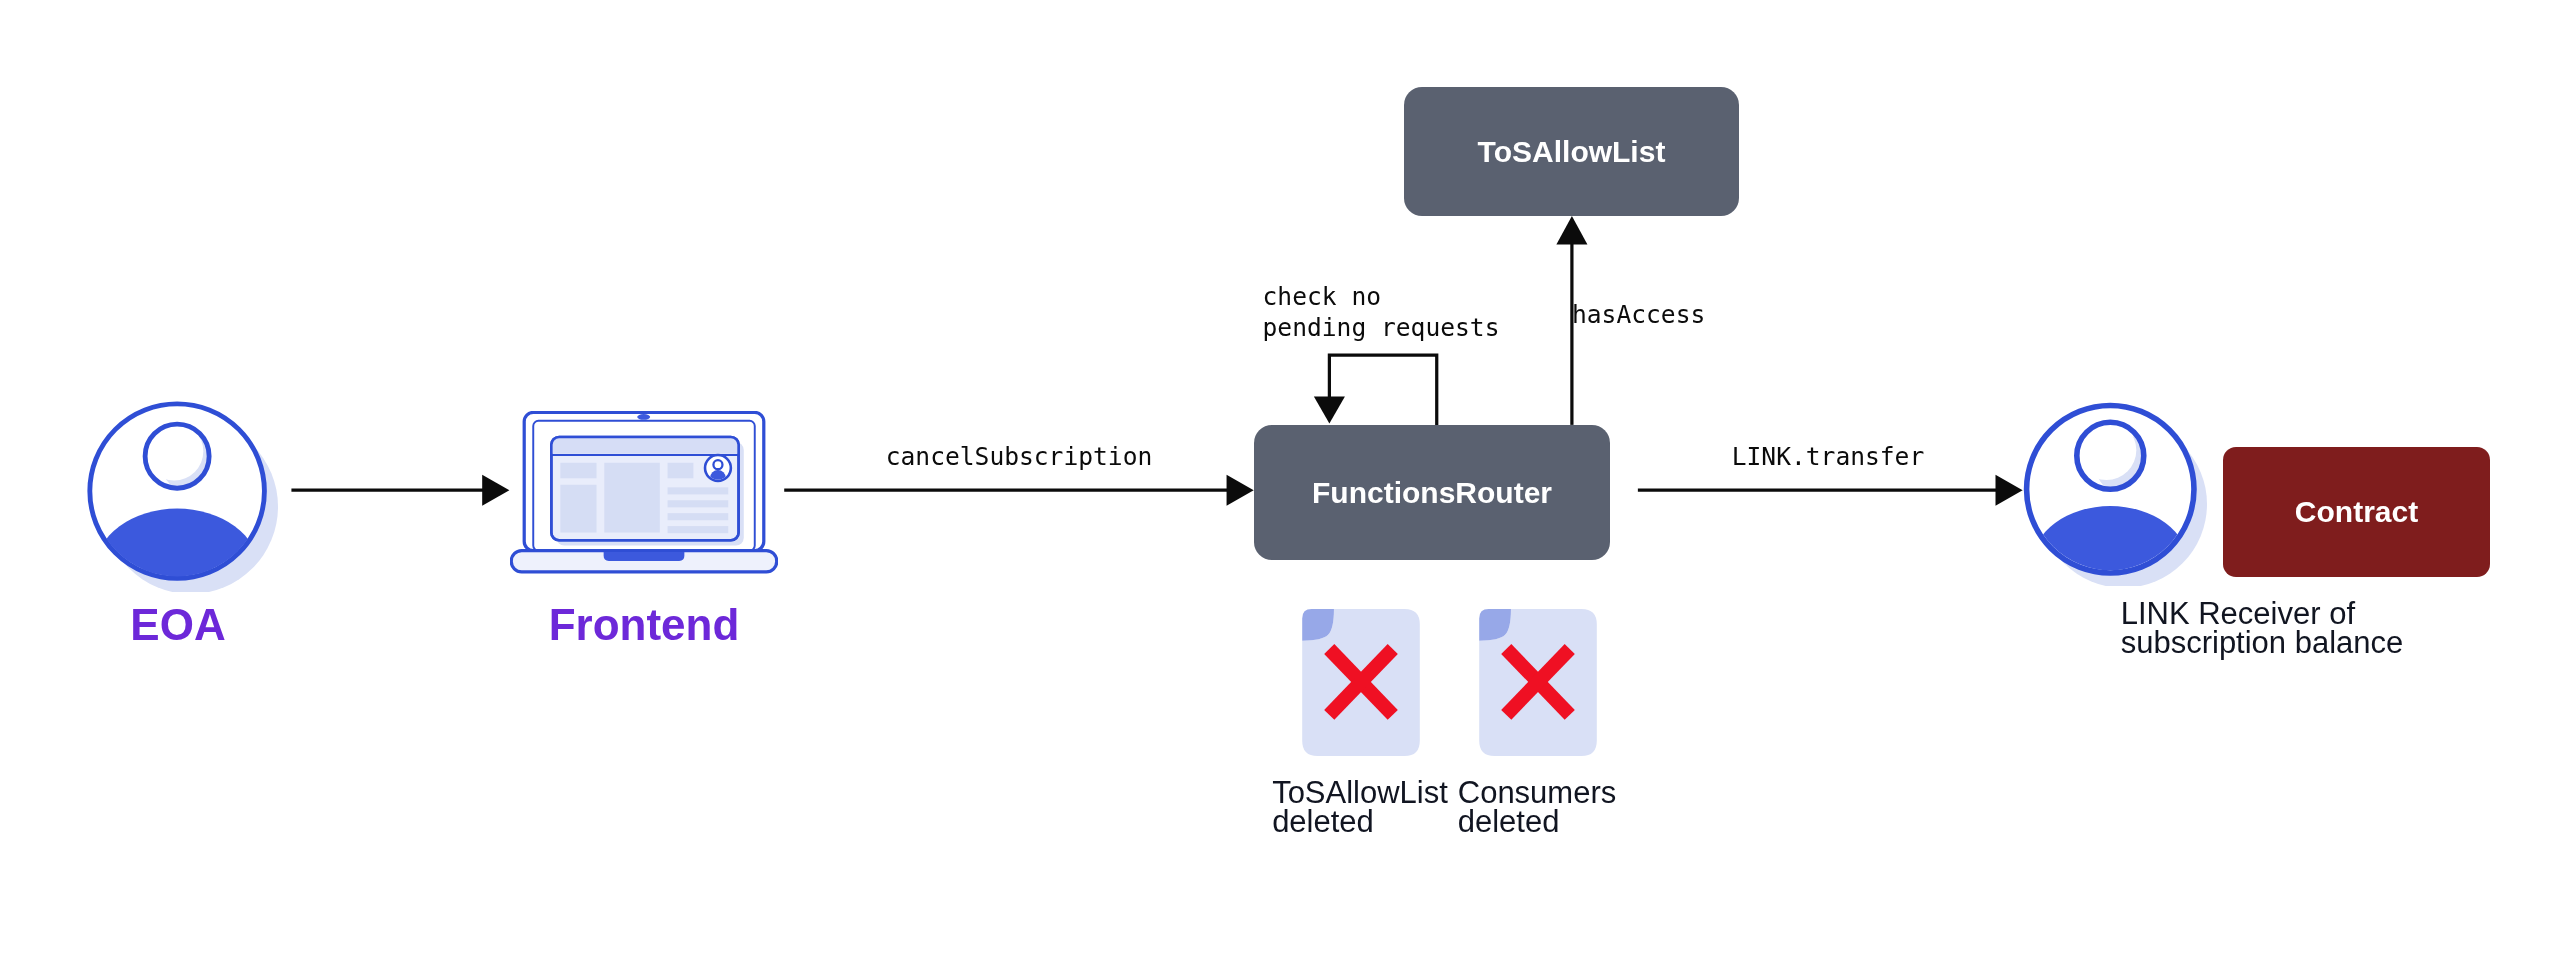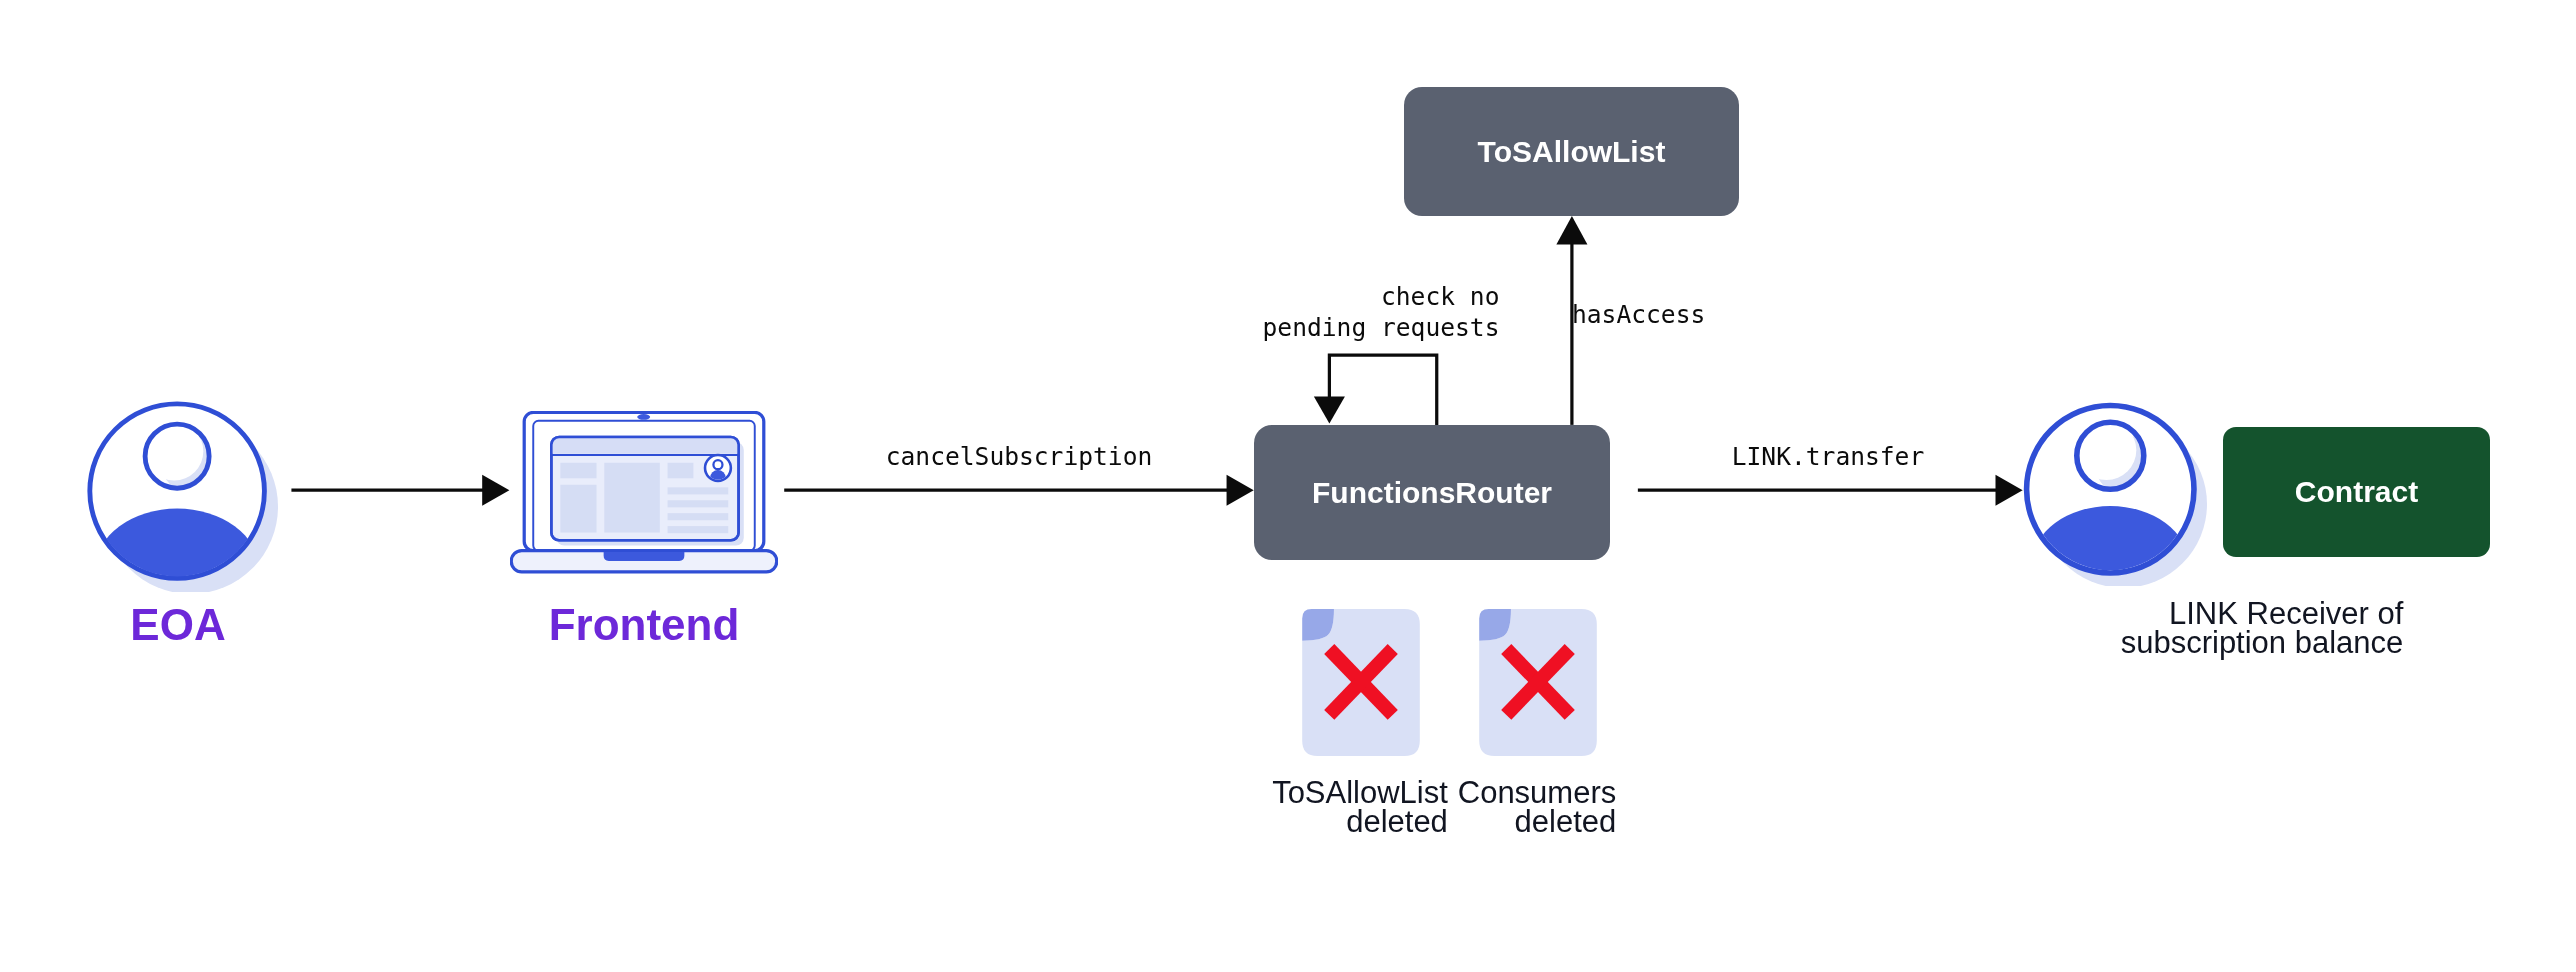--- a/index.html
+++ b/index.html
@@ -1,25 +1,25 @@
 <!DOCTYPE html>
 <html style="font-size:10.4px"><head>
 <meta charset="utf-8">
 <style>
   html,body{margin:0;padding:0;background:#ffffff;}
   body{width:2576px;height:972px;position:relative;overflow:hidden;
        font-family:"Liberation Sans",sans-serif;}
   .canvas{position:absolute;left:0;top:0;width:2576px;height:972px;background:#ffffff;}
   .abs{position:absolute;}
-  .ctr{transform:translateX(-50%);text-align:right;}
+  .ctr{transform:translateX(-50%);text-align:left;}
   .node-title{font-weight:bold;color:#6d28d9;font-size:44px;letter-spacing:0;white-space:nowrap;}
   .box{position:absolute;border-radius:18px;display:flex;align-items:center;justify-content:center;}
   .box-label{color:#ffffff;font-weight:bold;font-size:30px;white-space:nowrap;}
   .slate{background:#5a6170;}
-  .navy{background:#14532d;border-radius:13px;}
+  .navy{background:#7f1d1d;border-radius:13px;margin-top:20px;}
   .mono-label{font-family:"DejaVu Sans Mono",monospace;font-size:24.6px;color:#0b0b0b;
               white-space:nowrap;line-height:31px;}
   .caption{font-size:31px;color:#111521;line-height:29px;white-space:nowrap;}
   svg{display:block;}
 </style>
 </head>
 <body>
 
 <div class="canvas">
 

